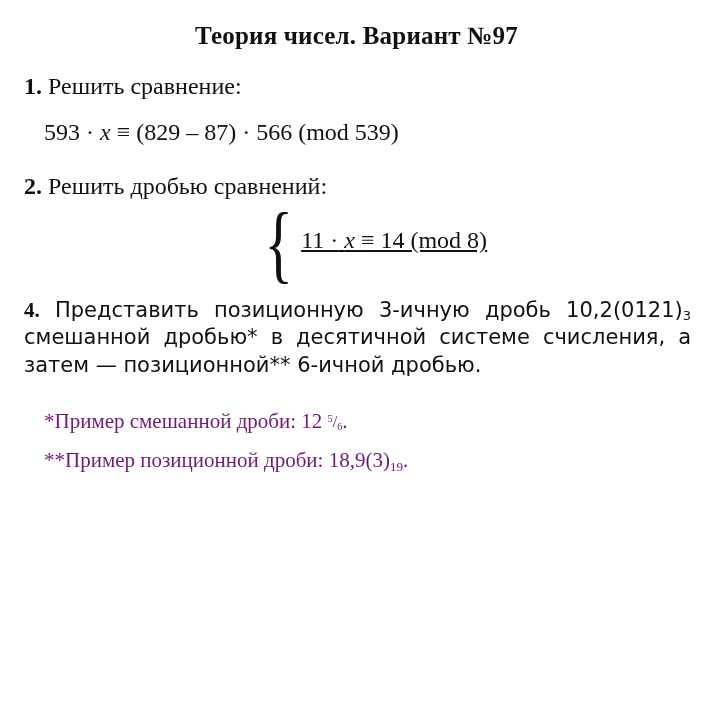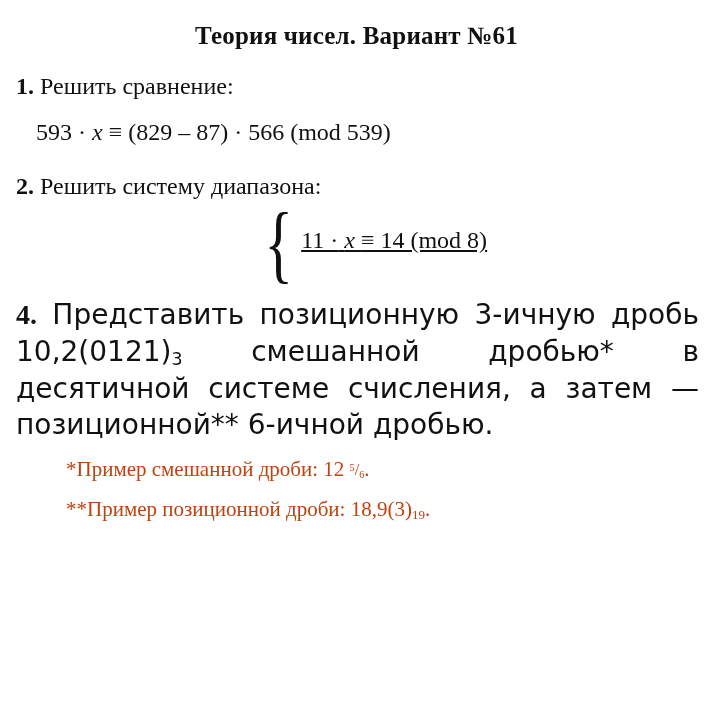--- a/index.html
+++ b/index.html
@@ -23,21 +23,21 @@
   }
   .title {
     text-align: center;
     font-weight: bold;
     font-size: 25px;
     letter-spacing: 0.2px;
     margin: 22px 0 0 0;
     font-family: "Liberation Serif", serif;
   }
   .task {
-    margin: 0;
+    margin: 8px;
     padding: 0 14px 0 16px;
     box-sizing: border-box;
   }
   .task-line {
     font-size: 24px;
     line-height: 1.22;
   }
   .num {
     font-weight: bold;
   }
@@ -85,29 +85,29 @@
     margin-top: 30px;
     text-align: justify;
     text-align-last: left;
     font-size: 24px;
     line-height: 1.3;
   }
   .q4 {
     margin-top: 22px;
     text-align: justify;
     text-align-last: left;
-    font-size: 28px;
+    font-size: 21px;
     line-height: 1.32;
     font-family: "DejaVu Sans", sans-serif;
   }
   .q4 .num { font-family: "Liberation Serif", serif; }
   .footnotes {
-    margin-top: 14px;
-    padding-left: 66px;
-    color: #c2410c;
+    margin-top: 30px;
+    padding-left: 44px;
+    color: #701a75;
     font-size: 21px;
     line-height: 1.1;
   }
   .footnotes .fn {
     margin-bottom: 16px;
   }
   sub {
     font-size: 0.62em;
     vertical-align: baseline;
     position: relative;
@@ -123,38 +123,38 @@
     display: inline-block;
     font-size: 0.78em;
     vertical-align: 0.06em;
   }
 </style>
 </head>
 <body>
 
 <div class="page">
 
-  <div class="title">Теория чисел. Вариант №61</div>
+  <div class="title">Теория чисел. Вариант №97</div>
 
   <div class="task q1">
     <div class="task-line">
       <span class="num">1.</span>
       <span>Решить сравнение:</span>
     </div>
     <div class="formula">
       <span>593 ·</span>
       <span class="it">x</span>
       <span>≡ (829 – 87) · 566 (mod 539)</span>
     </div>
   </div>
 
   <div class="task q2">
     <div class="task-line">
       <span class="num">2.</span>
-      <span>Решить систему диапазона:</span>
+      <span>Решить дробью сравнений:</span>
     </div>
     <div class="system">
       <div class="brace">{</div>
       <div class="system-rows">
         <div>
           <span>11 ·</span>
           <span class="it">x</span>
           <span>≡ 14 (mod 8)</span>
         </div>
       </div>

